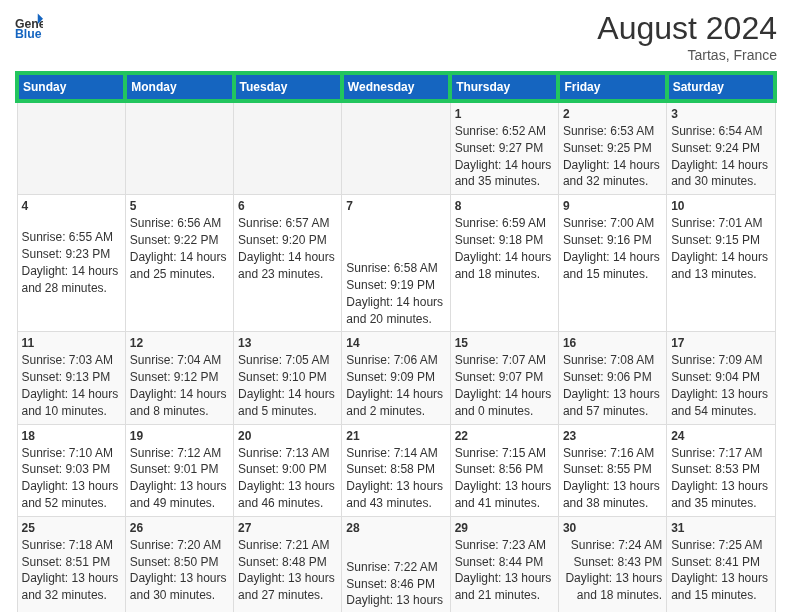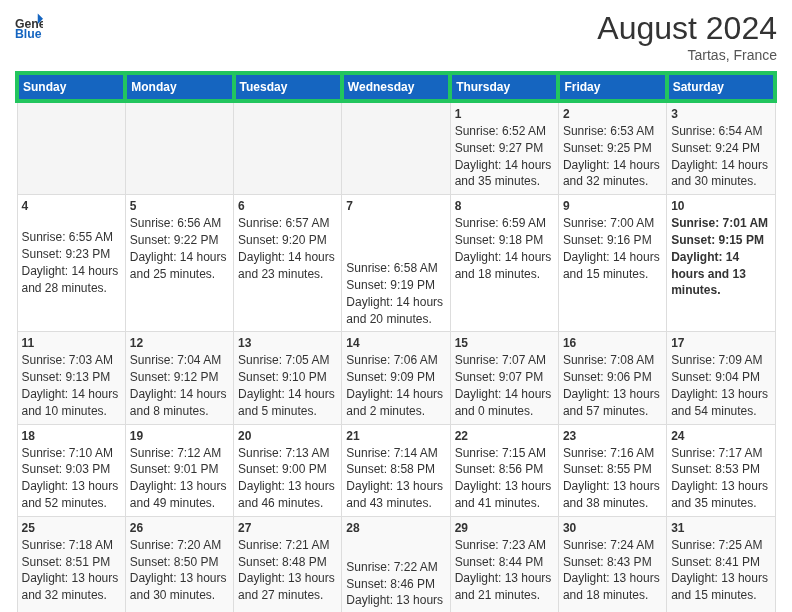--- a/index.html
+++ b/index.html
@@ -170,21 +170,21 @@
 Daylight: 14 hours and 18 minutes.</div>
         </td>
         <td>
           <div class="day-number">9</div>
           <div class="day-info" style="white-space: pre-line;">Sunrise: 7:00 AM
 Sunset: 9:16 PM
 Daylight: 14 hours and 15 minutes.</div>
         </td>
         <td>
           <div class="day-number">10</div>
-          <div class="day-info" style="white-space: pre-line; font-weight: bold;">Sunrise: 7:01 AM
+          <div class="day-info" style="white-space: pre-line;">Sunrise: 7:01 AM
 Sunset: 9:15 PM
 Daylight: 14 hours and 13 minutes.</div>
         </td>
       </tr>
       <tr>
         <td>
           <div class="day-number">11</div>
           <div class="day-info" style="white-space: pre-line;">Sunrise: 7:03 AM
 Sunset: 9:13 PM
 Daylight: 14 hours and 10 minutes.</div>
@@ -296,21 +296,21 @@
 Daylight: 13 hours and 24 minutes.</div>
         </td>
         <td>
           <div class="day-number">29</div>
           <div class="day-info" style="white-space: pre-line;">Sunrise: 7:23 AM
 Sunset: 8:44 PM
 Daylight: 13 hours and 21 minutes.</div>
         </td>
         <td>
           <div class="day-number">30</div>
-          <div class="day-info" style="white-space: pre-line;">Sunrise: 7:24 AM
+          <div class="day-info" style="white-space: pre-line; text-align: right;">Sunrise: 7:24 AM
 Sunset: 8:43 PM
 Daylight: 13 hours and 18 minutes.</div>
         </td>
         <td>
           <div class="day-number">31</div>
           <div class="day-info" style="white-space: pre-line;">Sunrise: 7:25 AM
 Sunset: 8:41 PM
 Daylight: 13 hours and 15 minutes.</div>
         </td>
       </tr>

